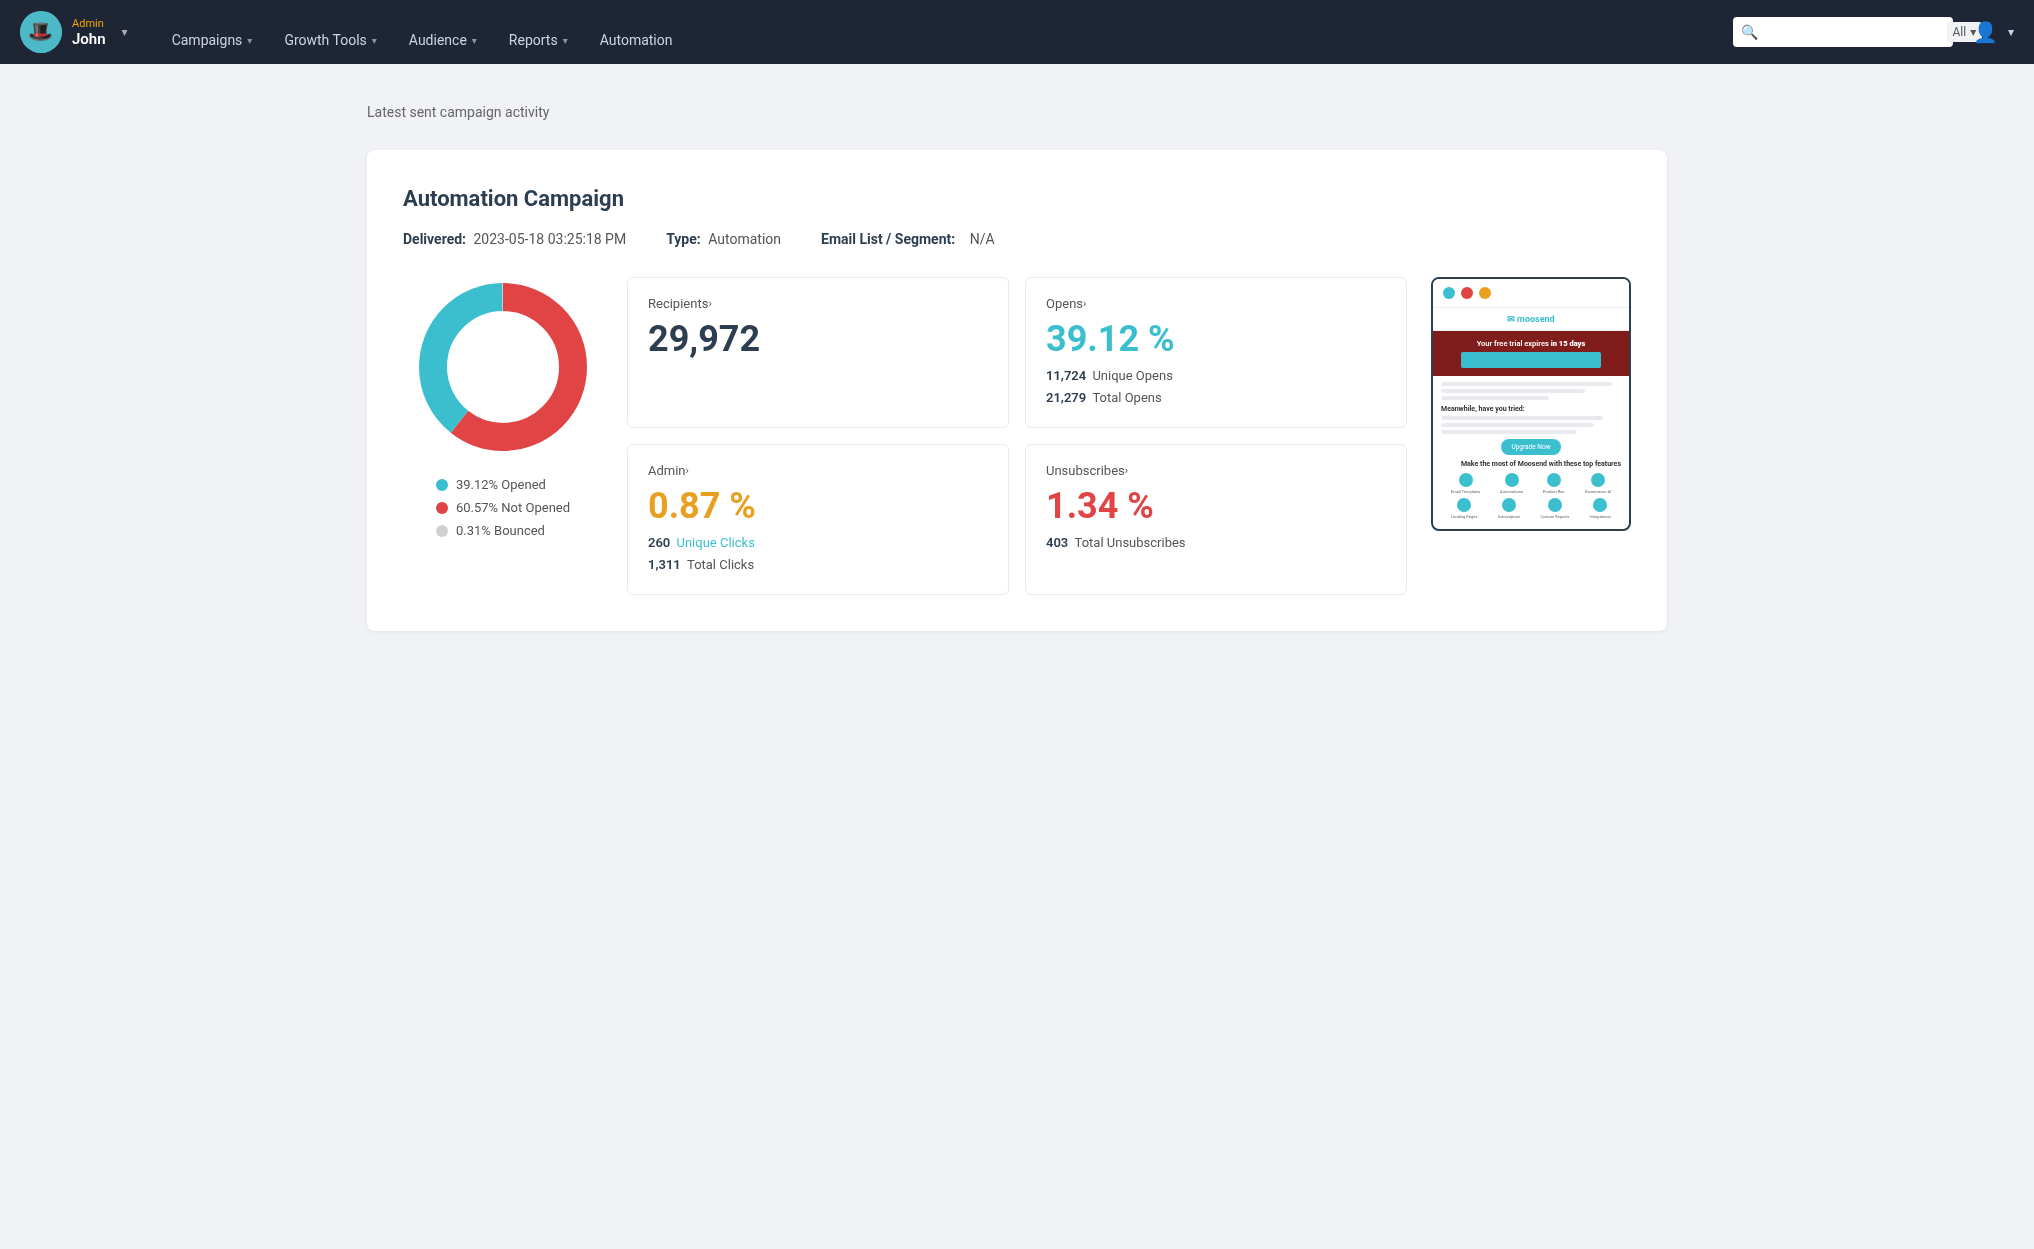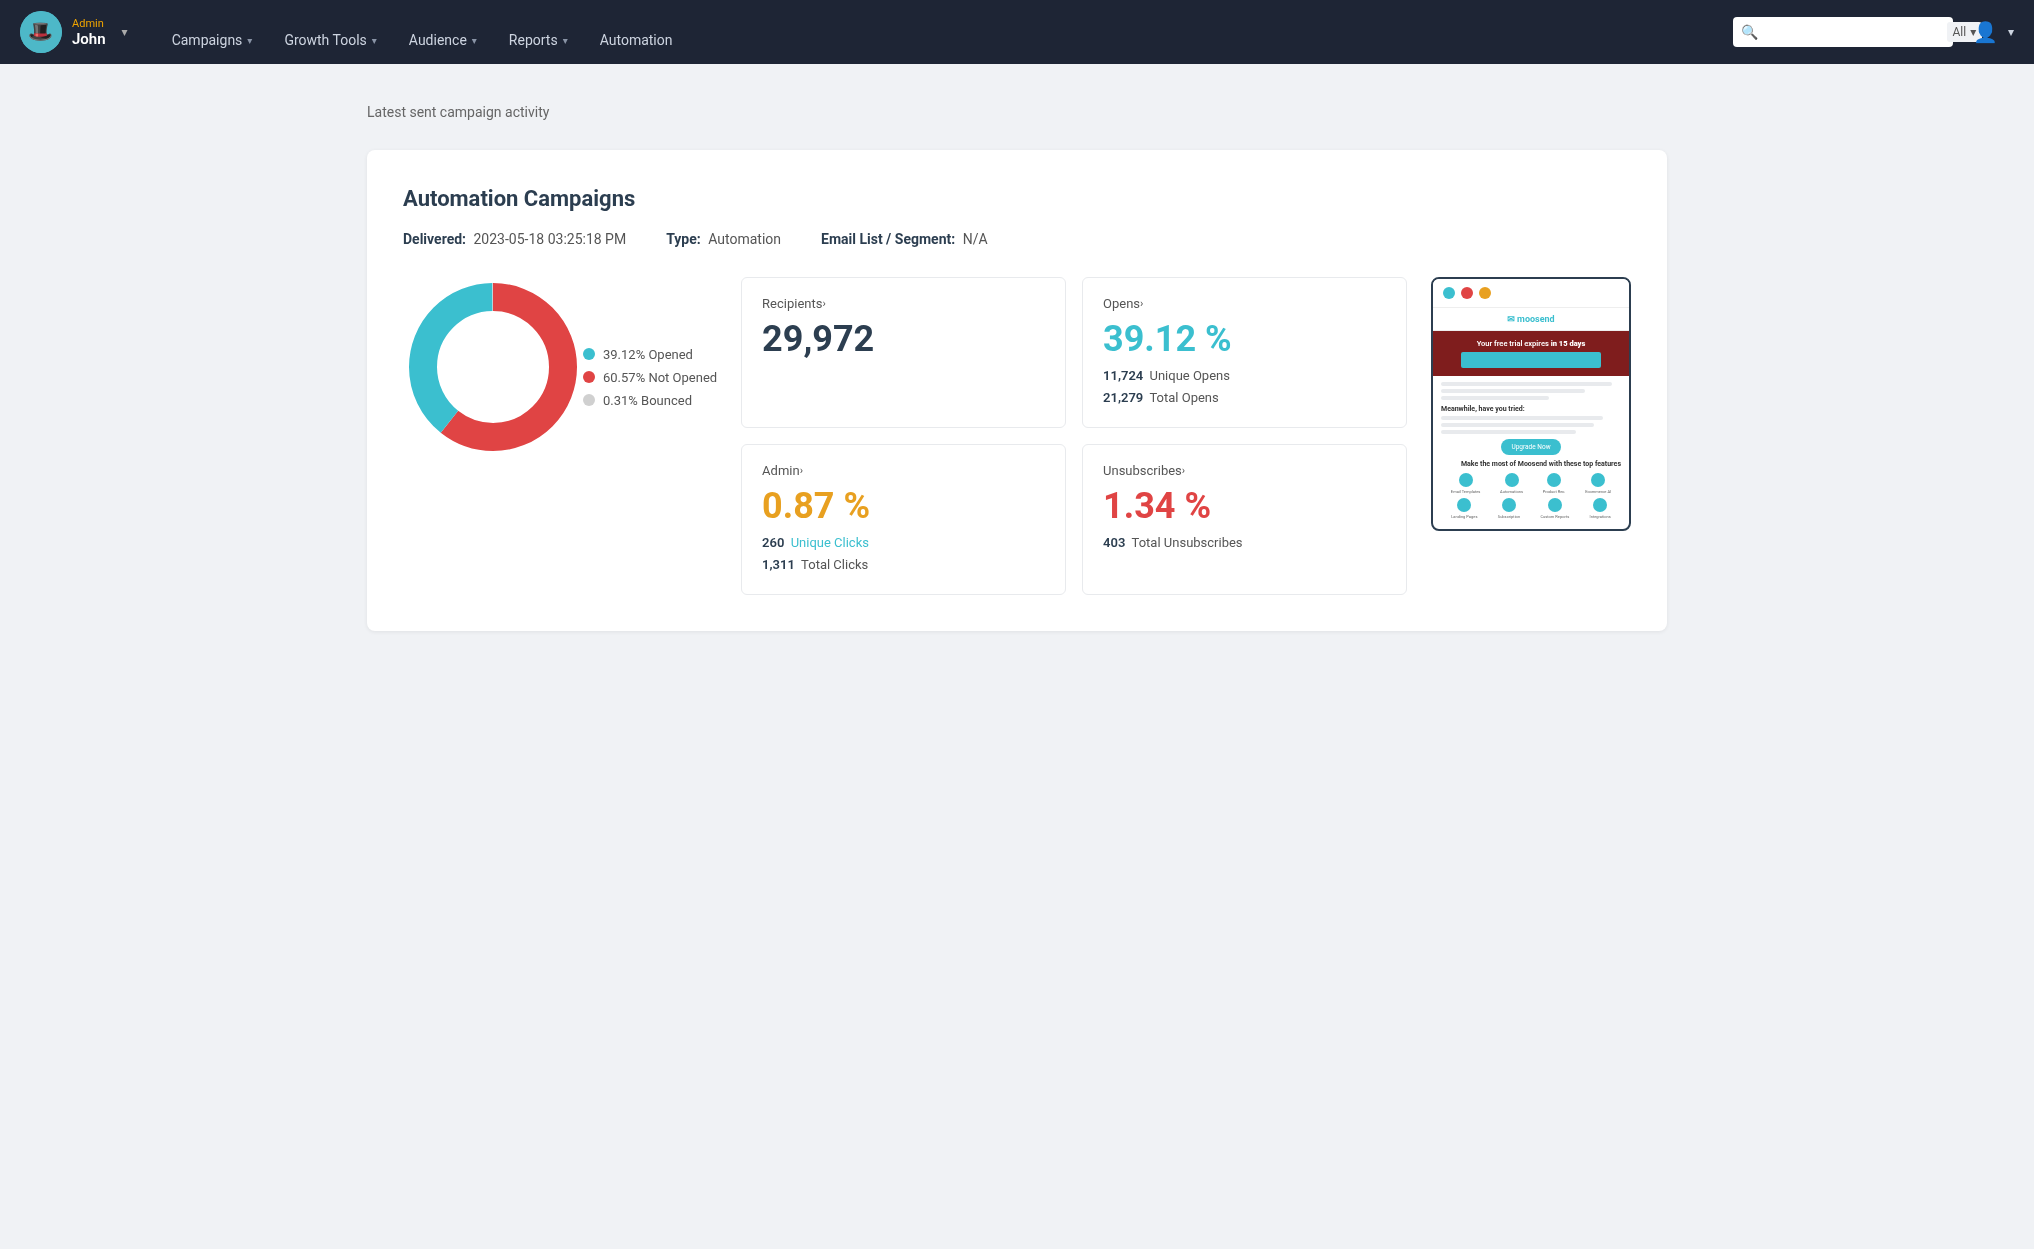--- a/index.html
+++ b/index.html
@@ -156,21 +156,21 @@
     
     .stats-area {
       display: flex;
       gap: 24px;
       align-items: flex-start;
     }
 
     
     .donut-section {
       display: flex;
-      flex-direction: row;
+      flex-direction: column;
       align-items: center;
       min-width: 200px;
     }
     .donut-container {
       position: relative;
       width: 180px;
       height: 180px;
       margin-bottom: 20px;
     }
     .donut-container svg {
@@ -396,34 +396,34 @@
     </div>
     <span class="nav-user-icon">👤</span>
     <span style="color:#cdd4e0; font-size:12px;">▾</span>
   </div>
 </nav>
 
 <div class="page-content">
   <p class="welcome-subtitle">Latest sent campaign activity</p>
 
   <div class="campaign-card">
-    <h2 class="campaign-title">Automation Campaigns</h2>
+    <h2 class="campaign-title">Automation Campaign</h2>
 
     <div class="campaign-meta">
       <span>
         <strong>Delivered:</strong>
         <span style="margin-left:4px;">2023-05-18 03:25:18 PM</span>
       </span>
       <span>
         <strong>Type:</strong>
         <span style="margin-left:4px;">Automation</span>
       </span>
       <span>
         <strong>Email List / Segment:</strong>
-        <span style="margin-left:4px;">N/A</span>
+        <span style="margin-left:11px;">N/A</span>
       </span>
     </div>
 
     <div class="stats-area">
 
       <div class="donut-section">
         <div class="donut-container">
           <svg width="180" height="180" viewBox="0 0 180 180">
 
             <circle cx="90" cy="90" r="70" fill="none" stroke="#e04444" stroke-width="28" stroke-dasharray="266.51 439.82" stroke-dashoffset="0"></circle>

